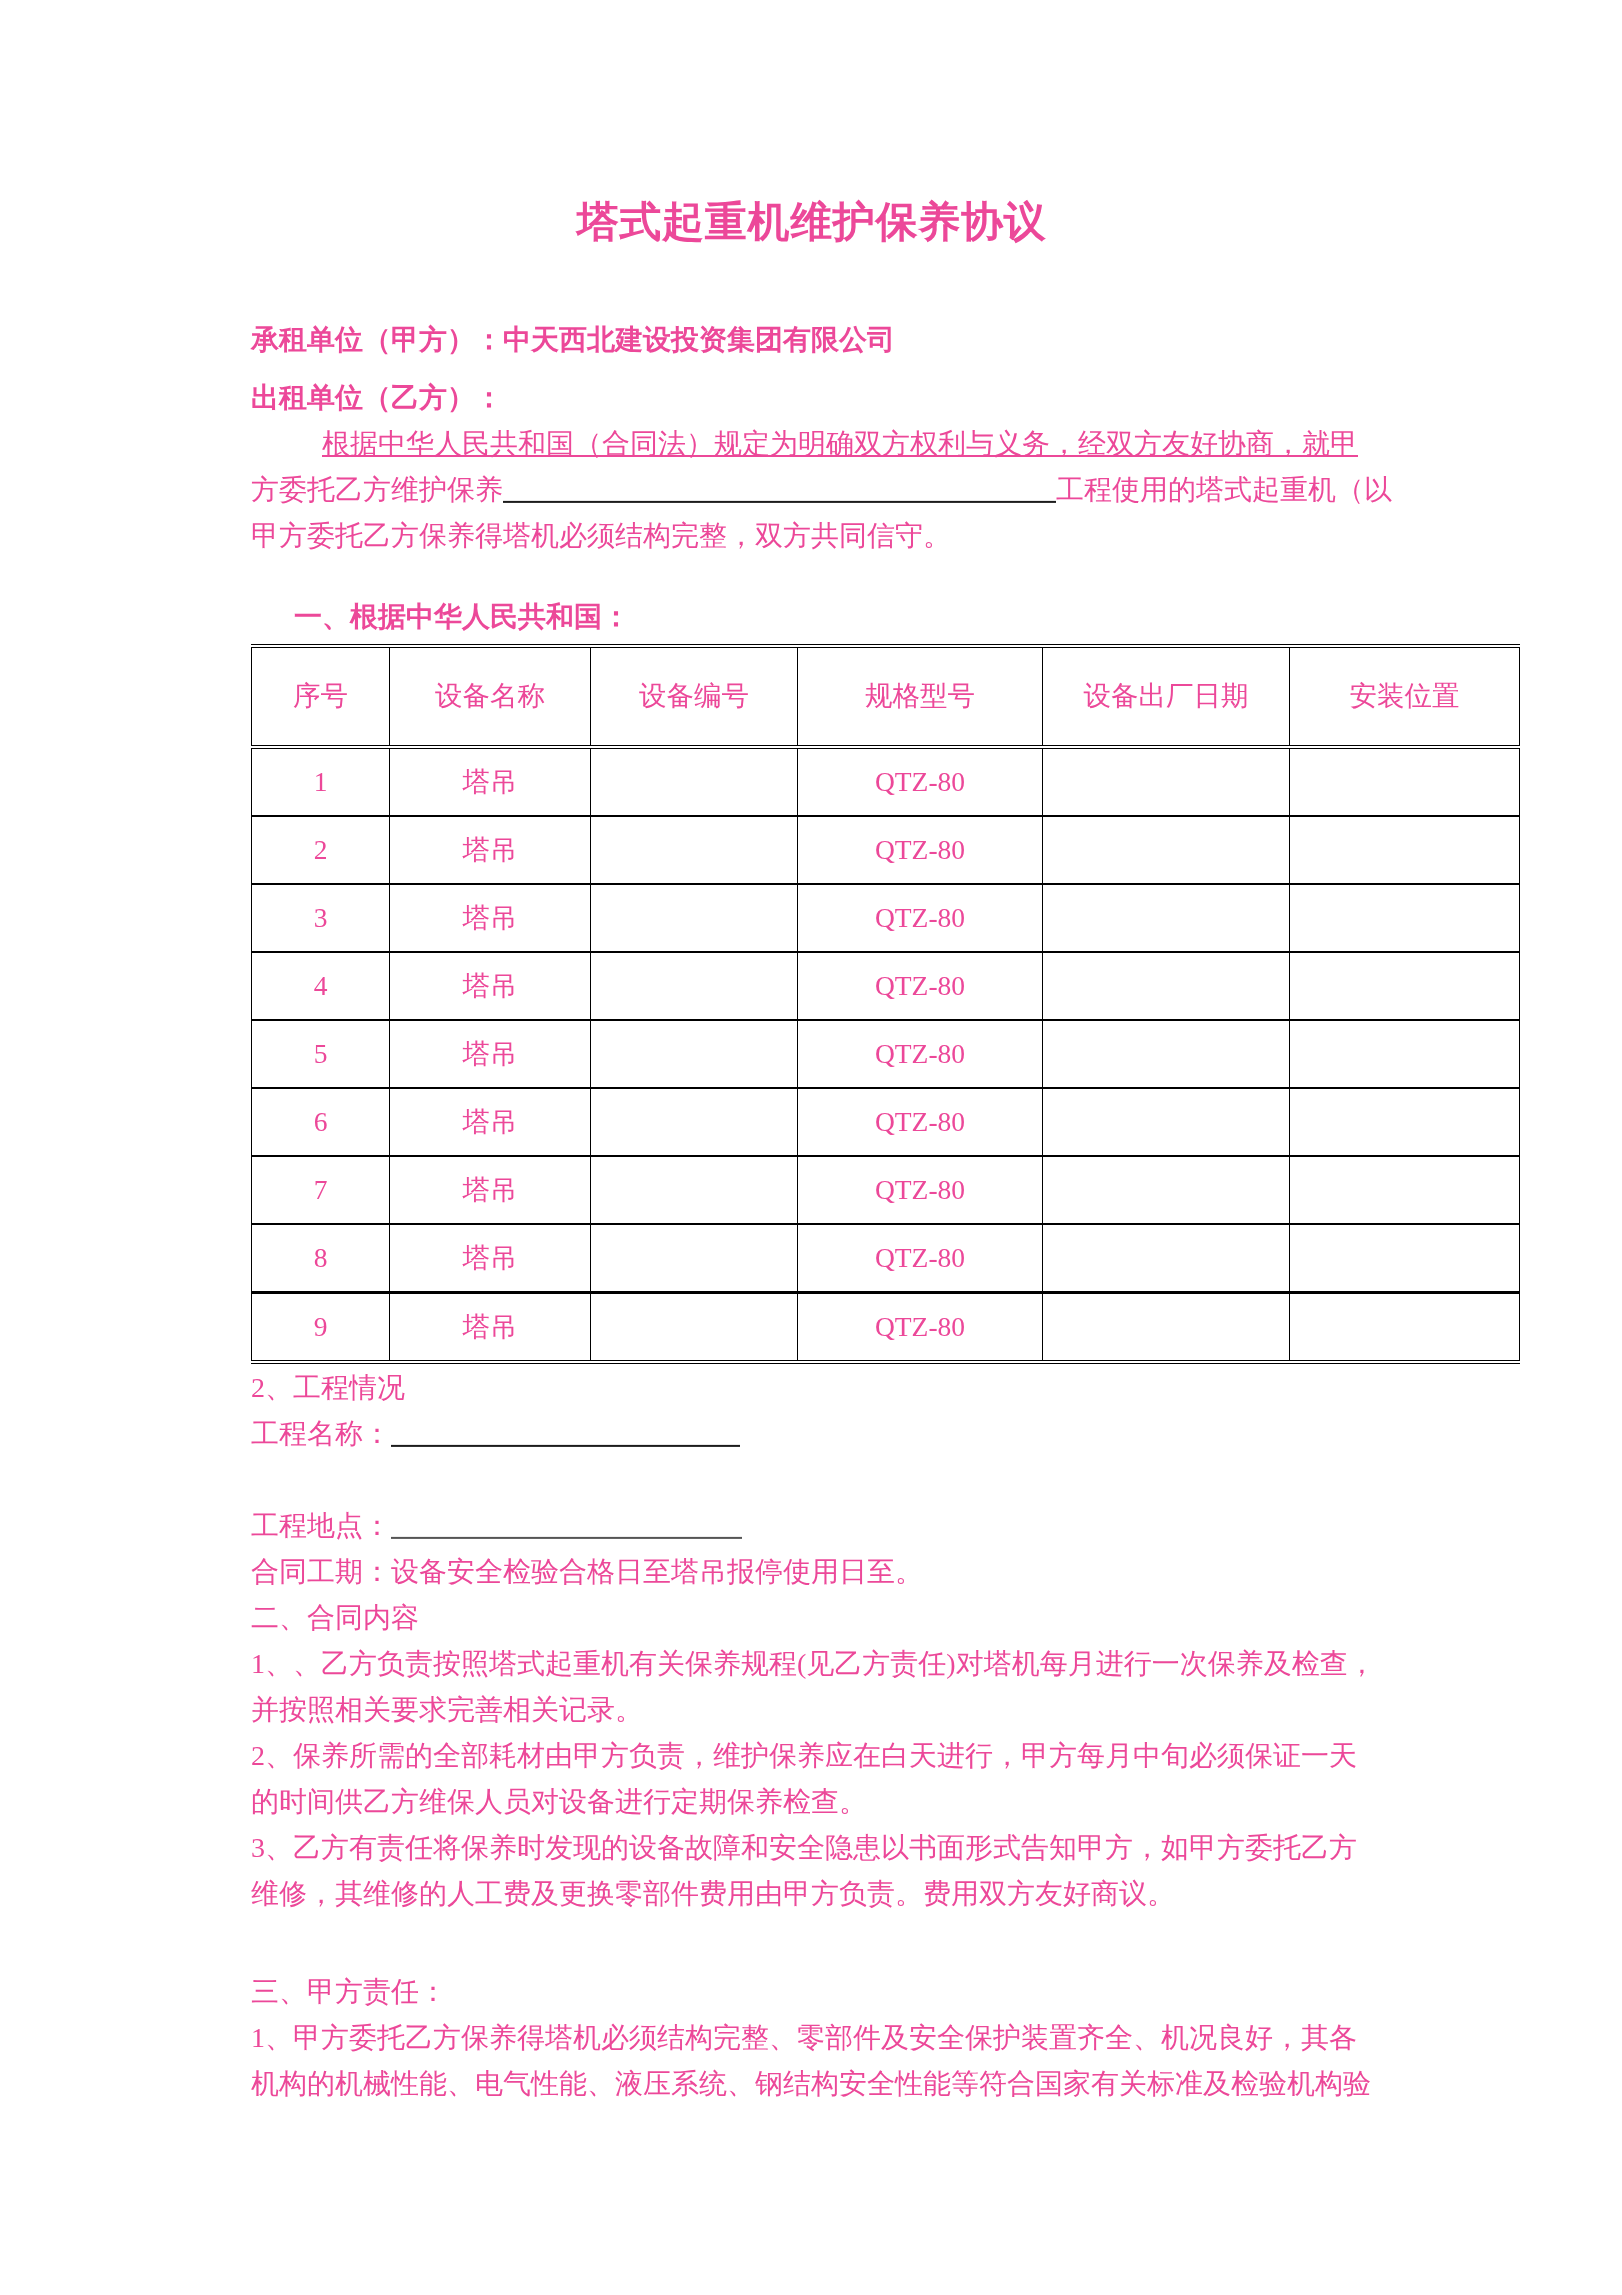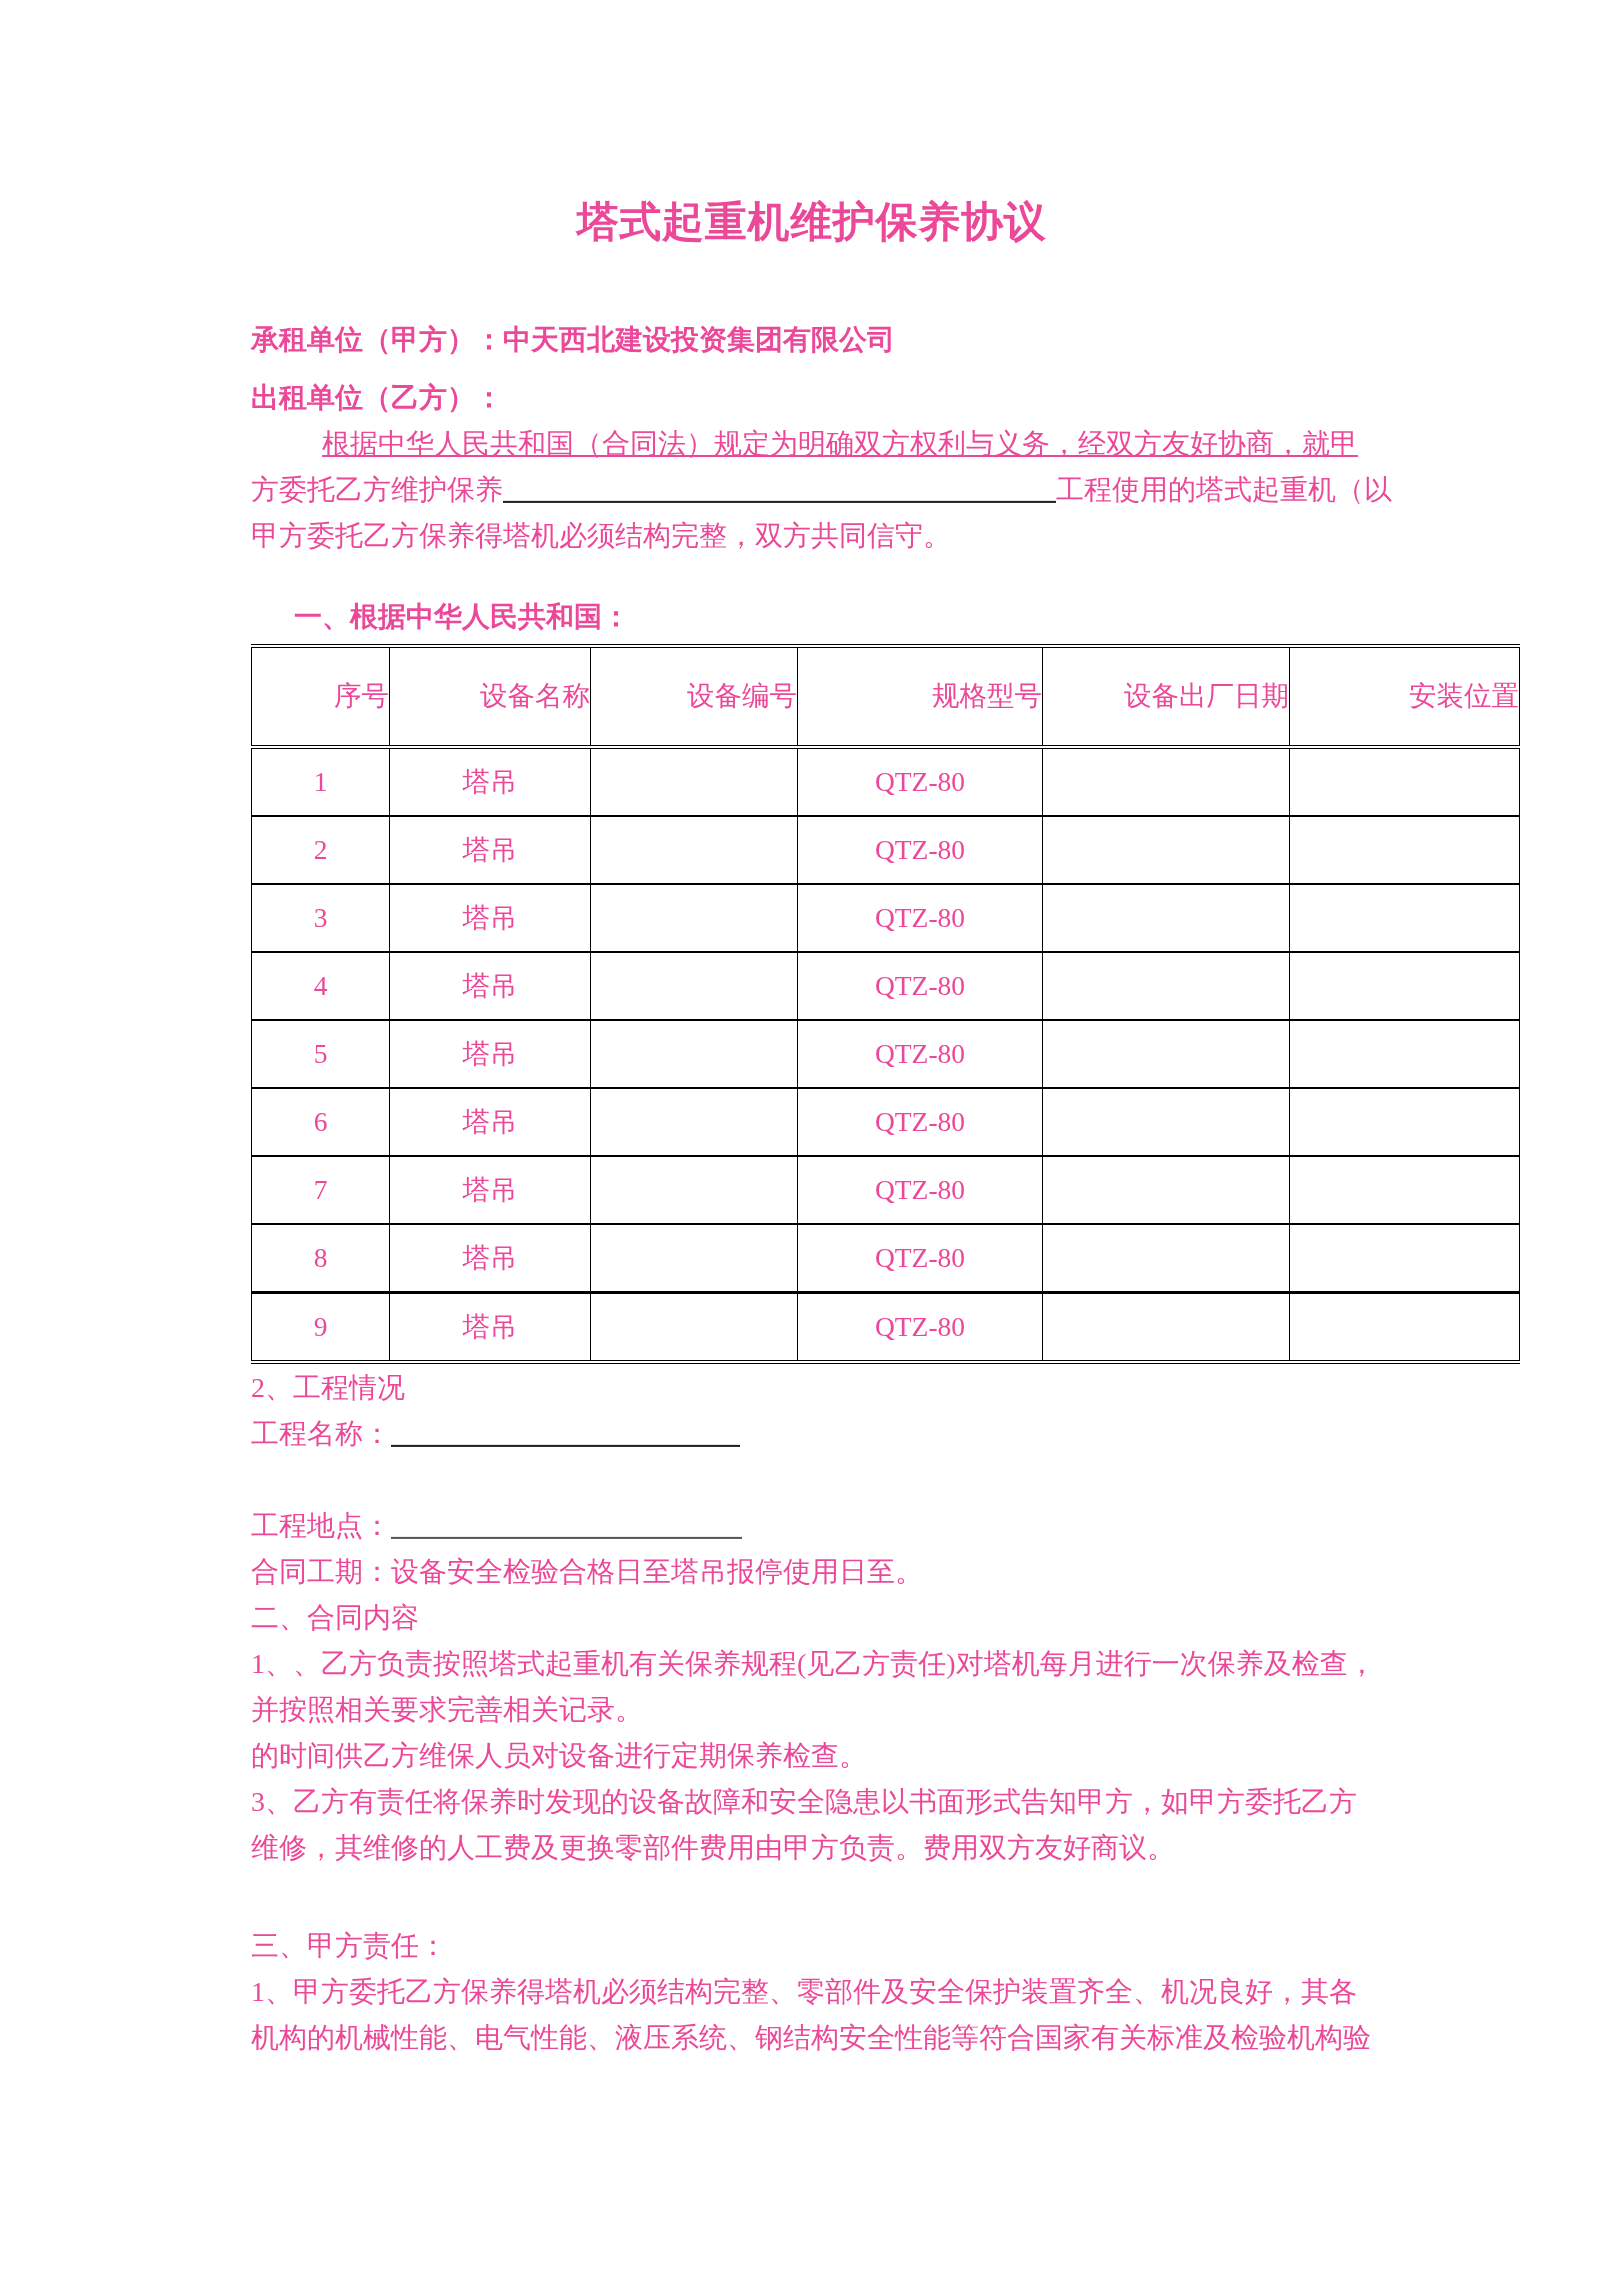--- a/index.html
+++ b/index.html
@@ -55,21 +55,20 @@
     text-align:center;
     vertical-align:middle;
     font-weight:normal;
     padding:0;
     overflow:hidden;
   }
   table.equip thead th{
     height:97px;
     border-top:4.6px double #000;
     border-bottom:4.6px double #000;
-    text-align:right;
   }
   table.equip tbody td{height:66px;}
   table.equip tr.heavy-top td{border-top:3.9px solid #000;}
   table.equip tr.last-row td{border-bottom:4.6px double #000;}
   .after-table{margin-top:1.3px;}
   .gap-line{height:46px;}
   .sec3-heading{margin-top:52px;}
 </style>
 </head>
 <body>
@@ -192,20 +191,21 @@
       <div class="line"><span>工程名称：</span><span class="blank-underline blank-name"></span></div>
       <div class="gap-line"></div>
       <div class="line"><span>工程地点：</span><span class="blank-underline blank-site"></span></div>
       <div class="line">合同工期：设备安全检验合格日至塔吊报停使用日至。</div>
     </div>
 
     <div>
       <div class="line">二、合同内容</div>
       <div class="line">1、、乙方负责按照塔式起重机有关保养规程(见乙方责任)对塔机每月进行一次保养及检查，</div>
       <div class="line">并按照相关要求完善相关记录。</div>
+      <div class="line">2、保养所需的全部耗材由甲方负责，维护保养应在白天进行，甲方每月中旬必须保证一天</div>
       <div class="line">的时间供乙方维保人员对设备进行定期保养检查。</div>
       <div class="line">3、乙方有责任将保养时发现的设备故障和安全隐患以书面形式告知甲方，如甲方委托乙方</div>
       <div class="line">维修，其维修的人工费及更换零部件费用由甲方负责。费用双方友好商议。</div>
     </div>
 
     <div>
       <div class="line sec3-heading">三、甲方责任：</div>
       <div class="line">1、甲方委托乙方保养得塔机必须结构完整、零部件及安全保护装置齐全、机况良好，其各</div>
       <div class="line">机构的机械性能、电气性能、液压系统、钢结构安全性能等符合国家有关标准及检验机构验</div>
     </div>

